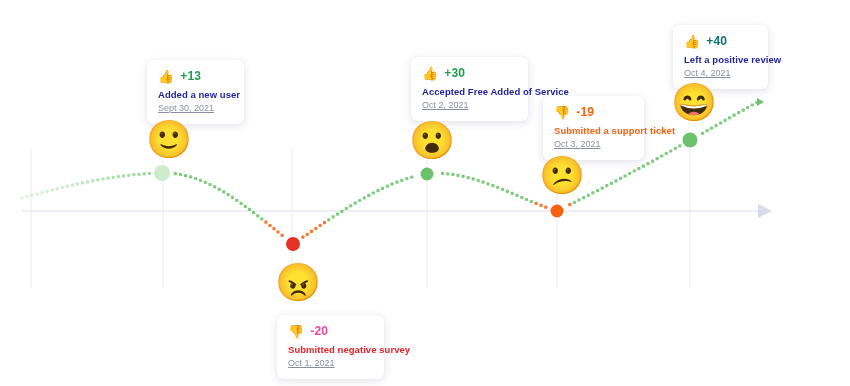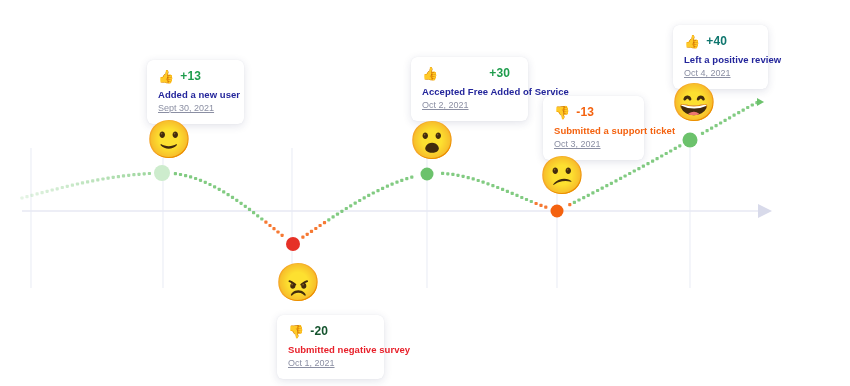--- a/index.html
+++ b/index.html
@@ -248,37 +248,37 @@
       <div class="card-score-row">
         <span class="card-score-emoji">👍</span>
         <span class="card-score-value" style="color: rgb(31, 157, 77);">+13</span>
       </div>
       <div class="card-title" style="color: rgb(35, 37, 155);">Added a new user</div>
       <div class="card-date">Sept 30, 2021</div>
     </div>
     <div class="event-card" style="left: 277px; top: 315px; width: 107px;">
       <div class="card-score-row">
         <span class="card-score-emoji">👎</span>
-        <span class="card-score-value" style="color: #14532d;">-20</span>
+        <span class="card-score-value" style="color: #ec4899;">-20</span>
       </div>
       <div class="card-title" style="color: rgb(232, 32, 42); text-align: right;">Submitted negative survey</div>
       <div class="card-date">Oct 1, 2021</div>
     </div>
     <div class="event-card" style="left: 411px; top: 57px; width: 117px;">
       <div class="card-score-row">
         <span class="card-score-emoji">👍</span>
-        <span class="card-score-value" style="color: rgb(31, 157, 77); margin-left: 45px;">+30</span>
+        <span class="card-score-value" style="color: rgb(31, 157, 77);">+30</span>
       </div>
       <div class="card-title" style="color: rgb(35, 37, 155);">Accepted Free Added of Service</div>
       <div class="card-date">Oct 2, 2021</div>
     </div>
     <div class="event-card" style="left: 543px; top: 96px; width: 101px;">
       <div class="card-score-row">
         <span class="card-score-emoji">👎</span>
-        <span class="card-score-value" style="color: rgb(244, 98, 15);">-13</span>
+        <span class="card-score-value" style="color: rgb(244, 98, 15);">-19</span>
       </div>
       <div class="card-title" style="color: rgb(244, 98, 15);">Submitted a support ticket</div>
       <div class="card-date">Oct 3, 2021</div>
     </div>
     <div class="event-card" style="left: 673px; top: 25px; width: 95px;">
       <div class="card-score-row">
         <span class="card-score-emoji">👍</span>
         <span class="card-score-value" style="color: #0f766e;">+40</span>
       </div>
       <div class="card-title" style="color: rgb(35, 37, 155);">Left a positive review</div>

